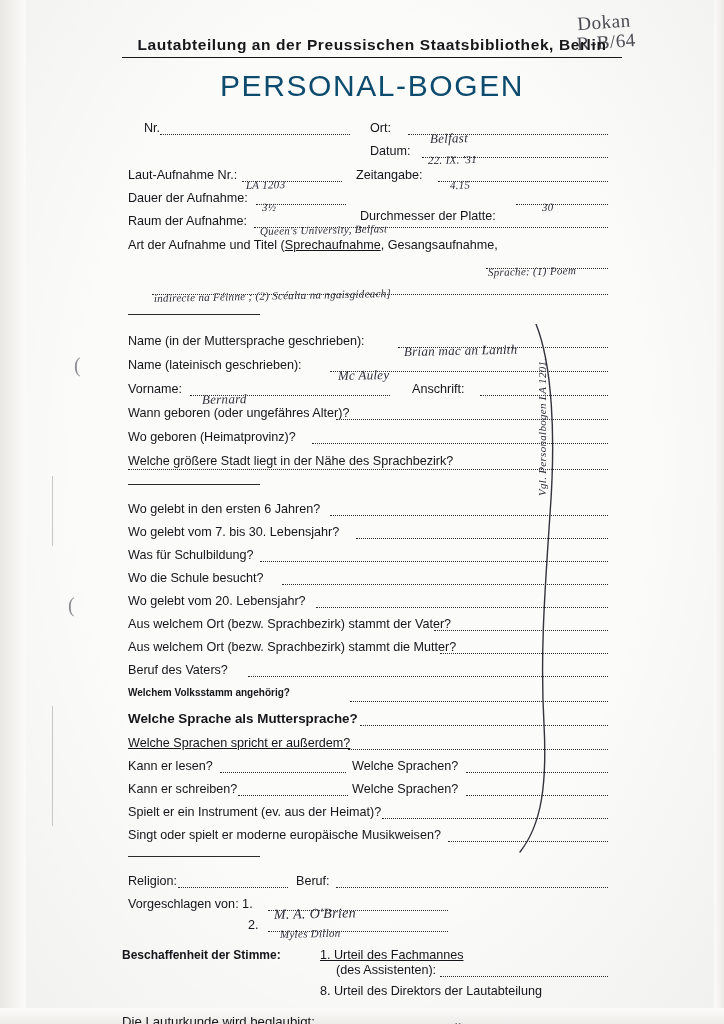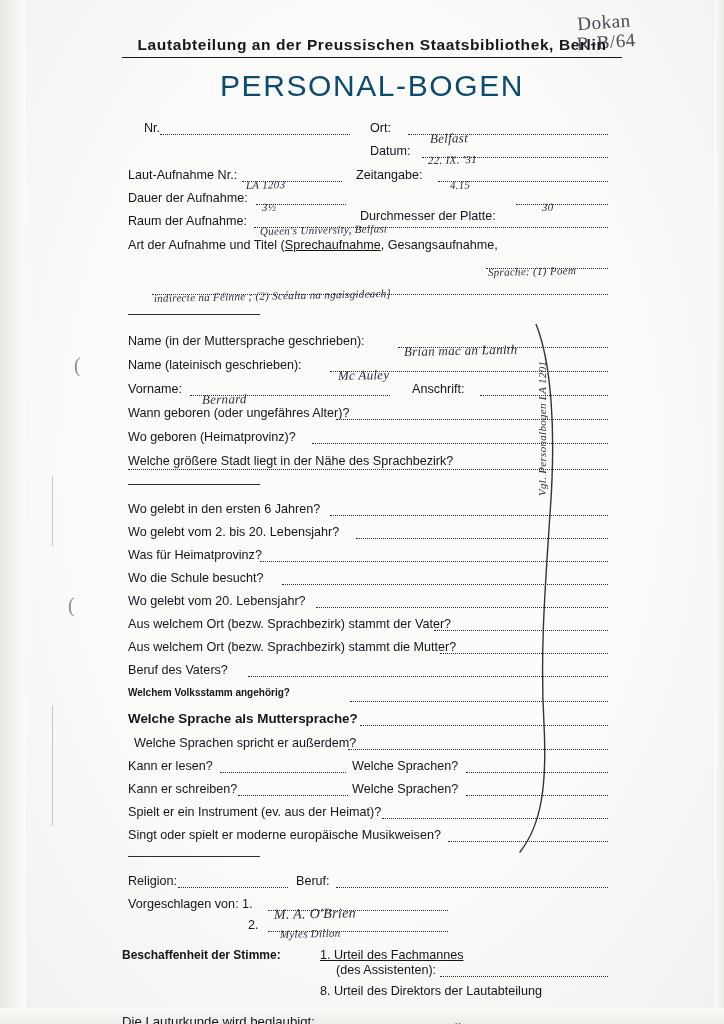--- a/index.html
+++ b/index.html
@@ -258,24 +258,24 @@
 
     <div class="lbl" style="left:98px; top:448px;">Welche größere Stadt liegt in der Nähe des Sprachbezirk?</div>
     <div class="dots" style="left:98px; top:463px; width:480px;"></div>
     <div class="hw" style="left:104px; top:460px;"></div>
 
     <div class="rule" style="left:98px; top:478px; width:132px;"></div>
 
     <div class="lbl" style="left:98px; top:496px;">Wo gelebt in den ersten 6 Jahren?</div>
     <div class="dots" style="left:300px; top:509px; width:278px;"></div>
 
-    <div class="lbl" style="left:98px; top:519px;">Wo gelebt vom 2. bis 20. Lebensjahr?</div>
+    <div class="lbl" style="left:98px; top:519px;">Wo gelebt vom 7. bis 30. Lebensjahr?</div>
     <div class="dots" style="left:326px; top:532px; width:252px;"></div>
 
-    <div class="lbl" style="left:98px; top:542px;">Was für Heimatprovinz?</div>
+    <div class="lbl" style="left:98px; top:542px;">Was für Schulbildung?</div>
     <div class="dots" style="left:230px; top:555px; width:348px;"></div>
 
     <div class="lbl" style="left:98px; top:565px;">Wo die Schule besucht?</div>
     <div class="dots" style="left:252px; top:578px; width:326px;"></div>
 
     <div class="lbl" style="left:98px; top:588px;">Wo gelebt vom 20. Lebensjahr?</div>
     <div class="dots" style="left:286px; top:601px; width:292px;"></div>
 
     <div class="lbl" style="left:98px; top:611px;">Aus welchem Ort (bezw. Sprachbezirk) stammt der Vater?</div>
     <div class="dots" style="left:404px; top:624px; width:174px;"></div>
@@ -285,21 +285,21 @@
 
     <div class="lbl" style="left:98px; top:657px;">Beruf des Vaters?</div>
     <div class="dots" style="left:218px; top:670px; width:360px;"></div>
 
     <div class="lbl b" style="left:98px; top:681px; font-size:10px;">Welchem Volksstamm angehörig?</div>
     <div class="dots" style="left:320px; top:695px; width:258px;"></div>
 
     <div class="lbl b" style="left:98px; top:705px; font-size:13.4px;">Welche Sprache als Muttersprache?</div>
     <div class="dots" style="left:330px; top:719px; width:248px;"></div>
 
-    <div class="lbl" style="left:104px; top:730px;">Welche Sprachen spricht er außerdem?</div>
+    <div class="lbl" style="left:98px; top:730px;text-decoration:underline;">Welche Sprachen spricht er außerdem?</div>
     <div class="dots" style="left:318px; top:743px; width:260px;"></div>
 
     <div class="lbl" style="left:98px; top:753px;">Kann er lesen?</div>
     <div class="dots" style="left:190px; top:766px; width:126px;"></div>
     <div class="lbl" style="left:322px; top:753px;">Welche Sprachen?</div>
     <div class="dots" style="left:436px; top:766px; width:142px;"></div>
 
     <div class="lbl" style="left:98px; top:776px;">Kann er schreiben?</div>
     <div class="dots" style="left:208px; top:789px; width:110px;"></div>
     <div class="lbl" style="left:322px; top:776px;">Welche Sprachen?</div>

